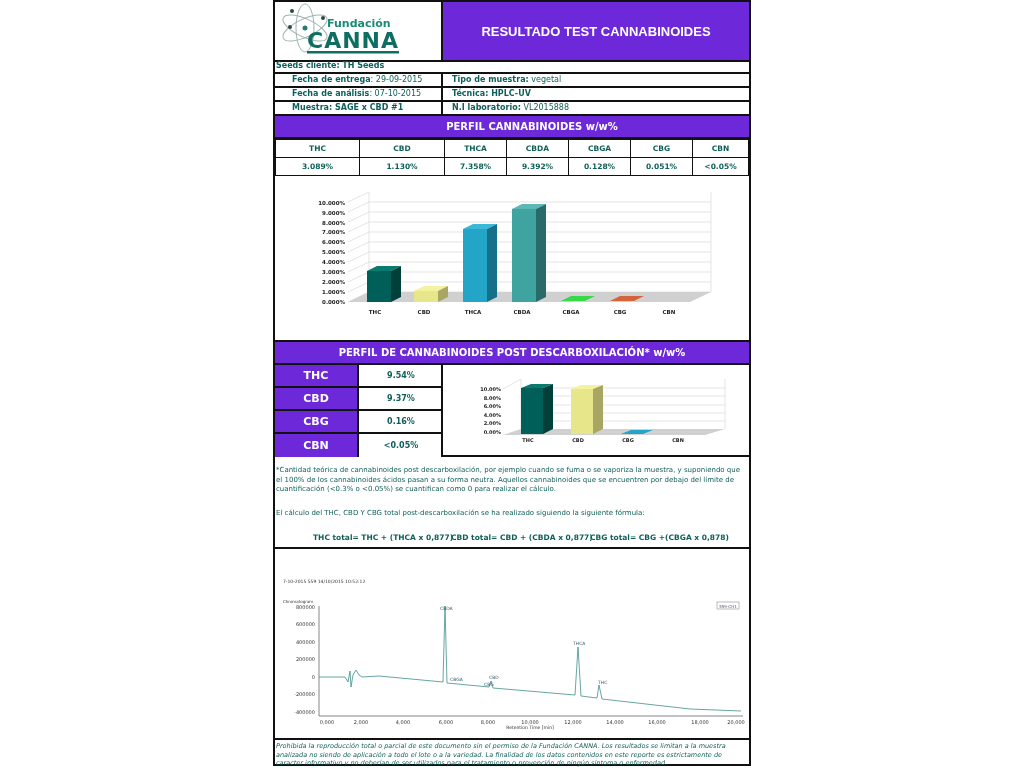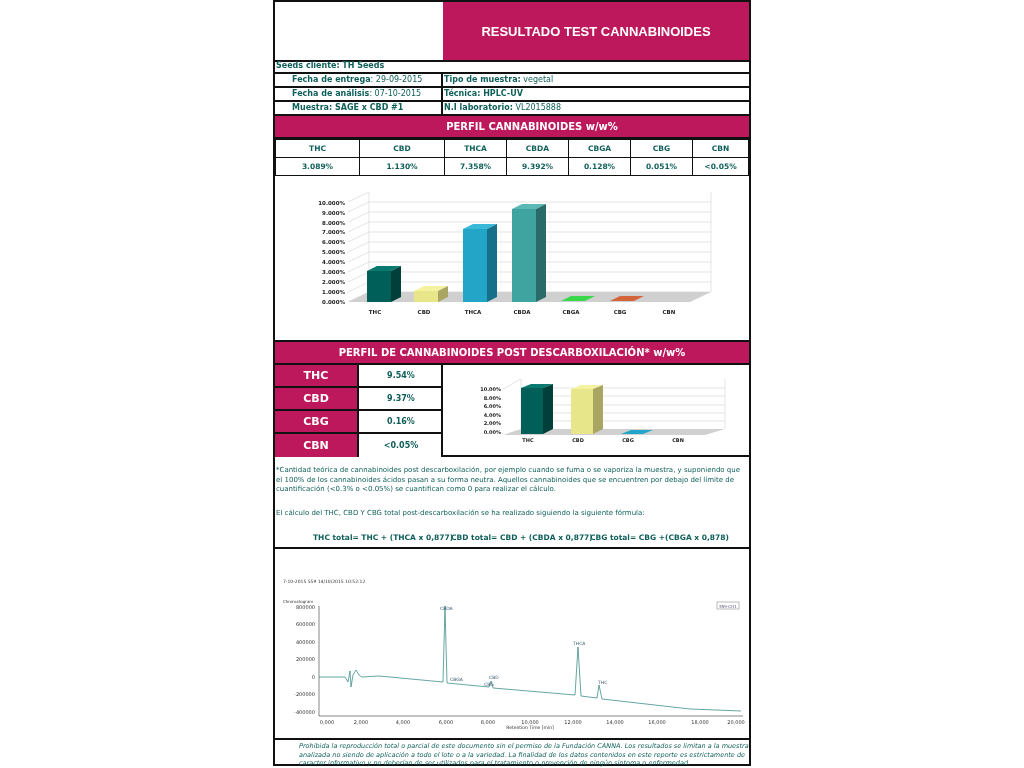--- a/index.html
+++ b/index.html
@@ -1,43 +1,57 @@
 <!DOCTYPE html>
 <html><head>
 <meta charset="utf-8">
 <style>
   html,body{margin:0;padding:0;background:#fff;}
   body{width:1024px;height:768px;position:relative;font-family:"DejaVu Sans","Liberation Sans",sans-serif;color:#0e5f5a;overflow:hidden;}
   .page{position:absolute;left:273px;top:0;width:478px;height:766px;border:2px solid #111;box-sizing:border-box;background:#fff;}
-  .teal{background:#be185d;color:#fff;}
+  .teal{background:#6d28d9;color:#fff;}
   .row{position:absolute;left:0;width:474px;box-sizing:border-box;border-bottom:2px solid #111;}
   .hdr-logo{position:absolute;left:0;top:0;width:168px;height:58px;border-right:2px solid #111;box-sizing:border-box;}
   .hdr-title{position:absolute;left:168px;top:0;width:306px;height:58px;display:flex;align-items:center;justify-content:center;font-family:"Liberation Sans",sans-serif;font-weight:bold;font-size:13px;}
   .info{font-size:8px;line-height:12px;height:14px;padding-left:1px;}
   .info b{font-weight:bold;}
   .cell-l{position:absolute;left:0;top:0;width:168px;height:12px;border-right:2px solid #111;box-sizing:border-box;padding-left:17px;}
-  .cell-r{position:absolute;left:168px;top:0;height:12px;padding-left:1px;}
+  .cell-r{position:absolute;left:168px;top:0;height:12px;padding-left:9px;}
   .section-title{height:22px;display:flex;align-items:center;justify-content:center;font-weight:bold;font-size:10px;}
   table.cann{position:absolute;left:0;border-collapse:collapse;width:474px;font-size:7.5px;font-weight:bold;}
   table.cann td{border:1px solid #111;text-align:center;height:17px;padding:0;}
   .post-table{position:absolute;left:0;width:168px;}
   .post-row{height:23px;display:flex;border-bottom:2px solid #111;box-sizing:border-box;}
   .post-k{width:84px;display:flex;align-items:center;justify-content:center;font-weight:bold;font-size:11px;border-right:2px solid #111;box-sizing:border-box;}
   .post-v{width:84px;display:flex;align-items:center;justify-content:center;font-weight:bold;font-size:8px;color:#0e5f5a;}
   .note{position:absolute;left:1px;width:472px;font-size:7px;line-height:9.5px;color:#0e5f5a;}
   .formula{position:absolute;top:0;font-size:7.5px;font-weight:bold;}
-  .footer{position:absolute;left:1px;width:472px;font-size:6.5px;line-height:8.5px;font-style:italic;color:#0e5f5a;padding-left:23px;}
+  .footer{position:absolute;left:1px;width:472px;font-size:6.5px;line-height:8.5px;font-style:italic;color:#0e5f5a;}
   svg text{font-family:"DejaVu Sans",sans-serif;}
 </style>
 </head>
 <body>
 
 <div class="page">
 
   <div class="row" style="top:0;height:60px;">
+    <div class="hdr-logo">
+      <svg width="166" height="56" viewBox="0 0 166 56">
+        <ellipse cx="30" cy="26" rx="24" ry="9" fill="none" stroke="#9fb3b0" stroke-width="1" transform="rotate(-25 30 26)"></ellipse>
+        <ellipse cx="30" cy="26" rx="24" ry="9" fill="none" stroke="#9fb3b0" stroke-width="1" transform="rotate(25 30 26)"></ellipse>
+        <ellipse cx="30" cy="26" rx="24" ry="9" fill="none" stroke="#9fb3b0" stroke-width="1" transform="rotate(90 30 26)"></ellipse>
+        <circle cx="30" cy="26" r="2.5" fill="#2a7a6f"></circle>
+        <circle cx="17" cy="9" r="2" fill="#2a4a48"></circle>
+        <circle cx="15" cy="25" r="2" fill="#2a4a48"></circle>
+        <circle cx="48" cy="16" r="2" fill="#2a4a48"></circle>
+        <text x="52" y="25" font-size="11" fill="#1a8a76" font-weight="bold">Fundación</text>
+        <text x="32" y="46" font-size="22" fill="#0e6e62" font-weight="bold" letter-spacing="1">CANNA</text>
+        <rect x="32" y="49" width="92" height="2.5" fill="#0e6e62"></rect>
+      </svg>
+    </div>
     <div class="hdr-title teal">RESULTADO TEST CANNABINOIDES</div>
   </div>
 
   <div class="row info" style="top:58px;">
     <b>Seeds cliente:</b> <b>TH Seeds</b>
   </div>
   <div class="row info" style="top:72px;">
     <div class="cell-l"><b>Fecha de entrega</b><span>: 29-09-2015</span></div>
     <div class="cell-r"><b>Tipo de muestra:</b><span> vegetal</span></div>
   </div>

